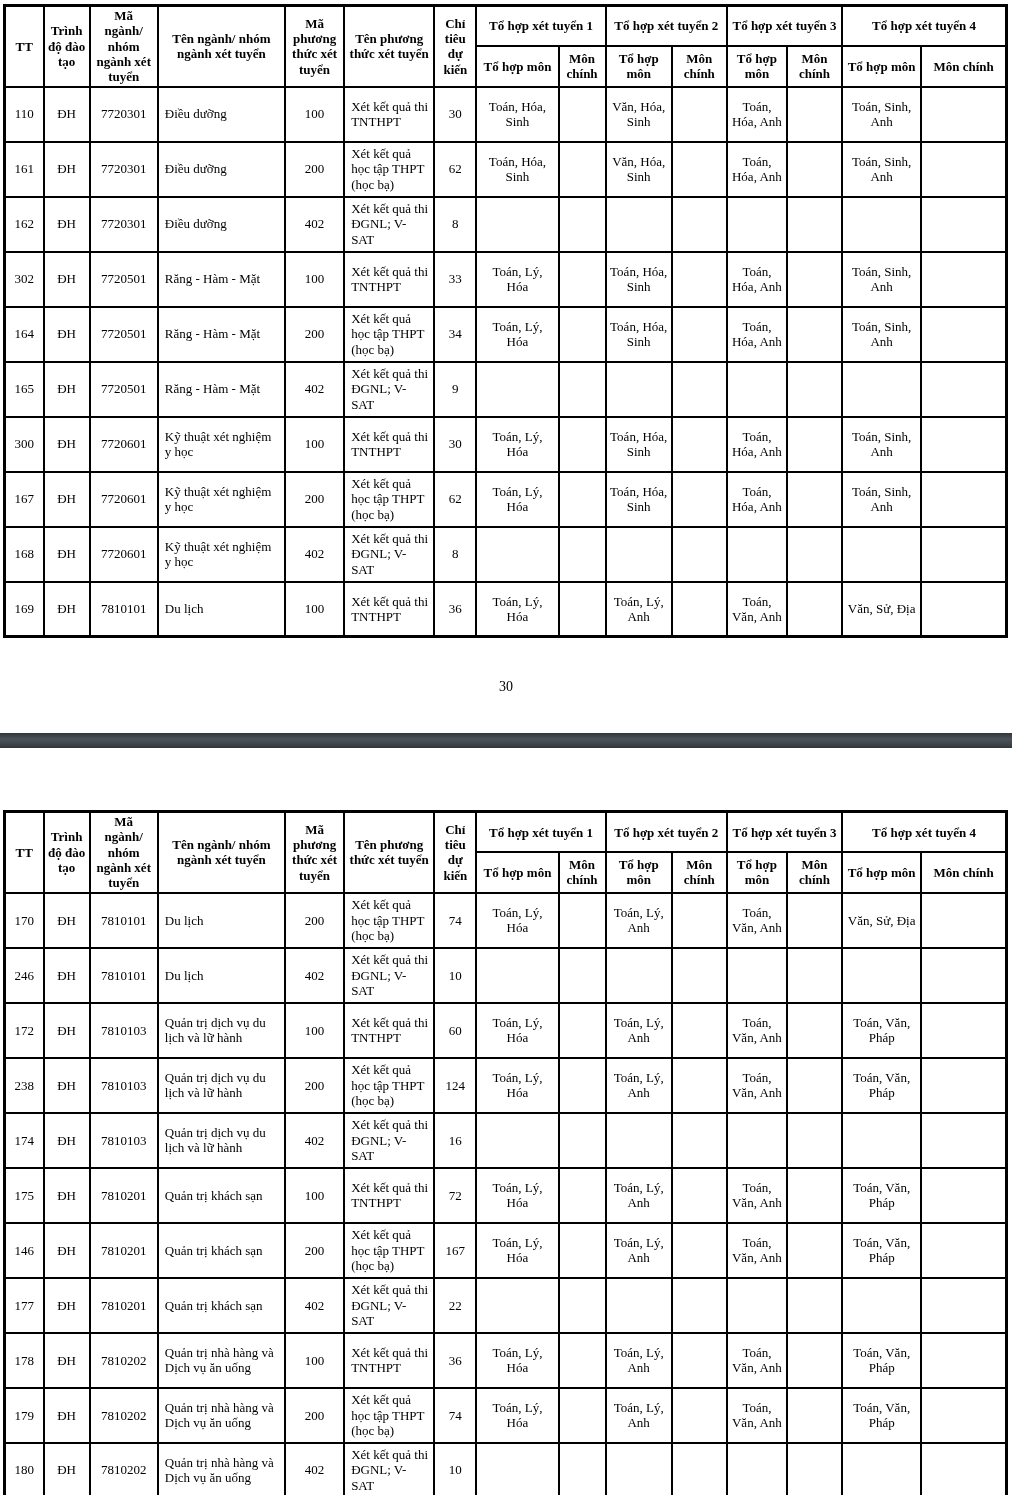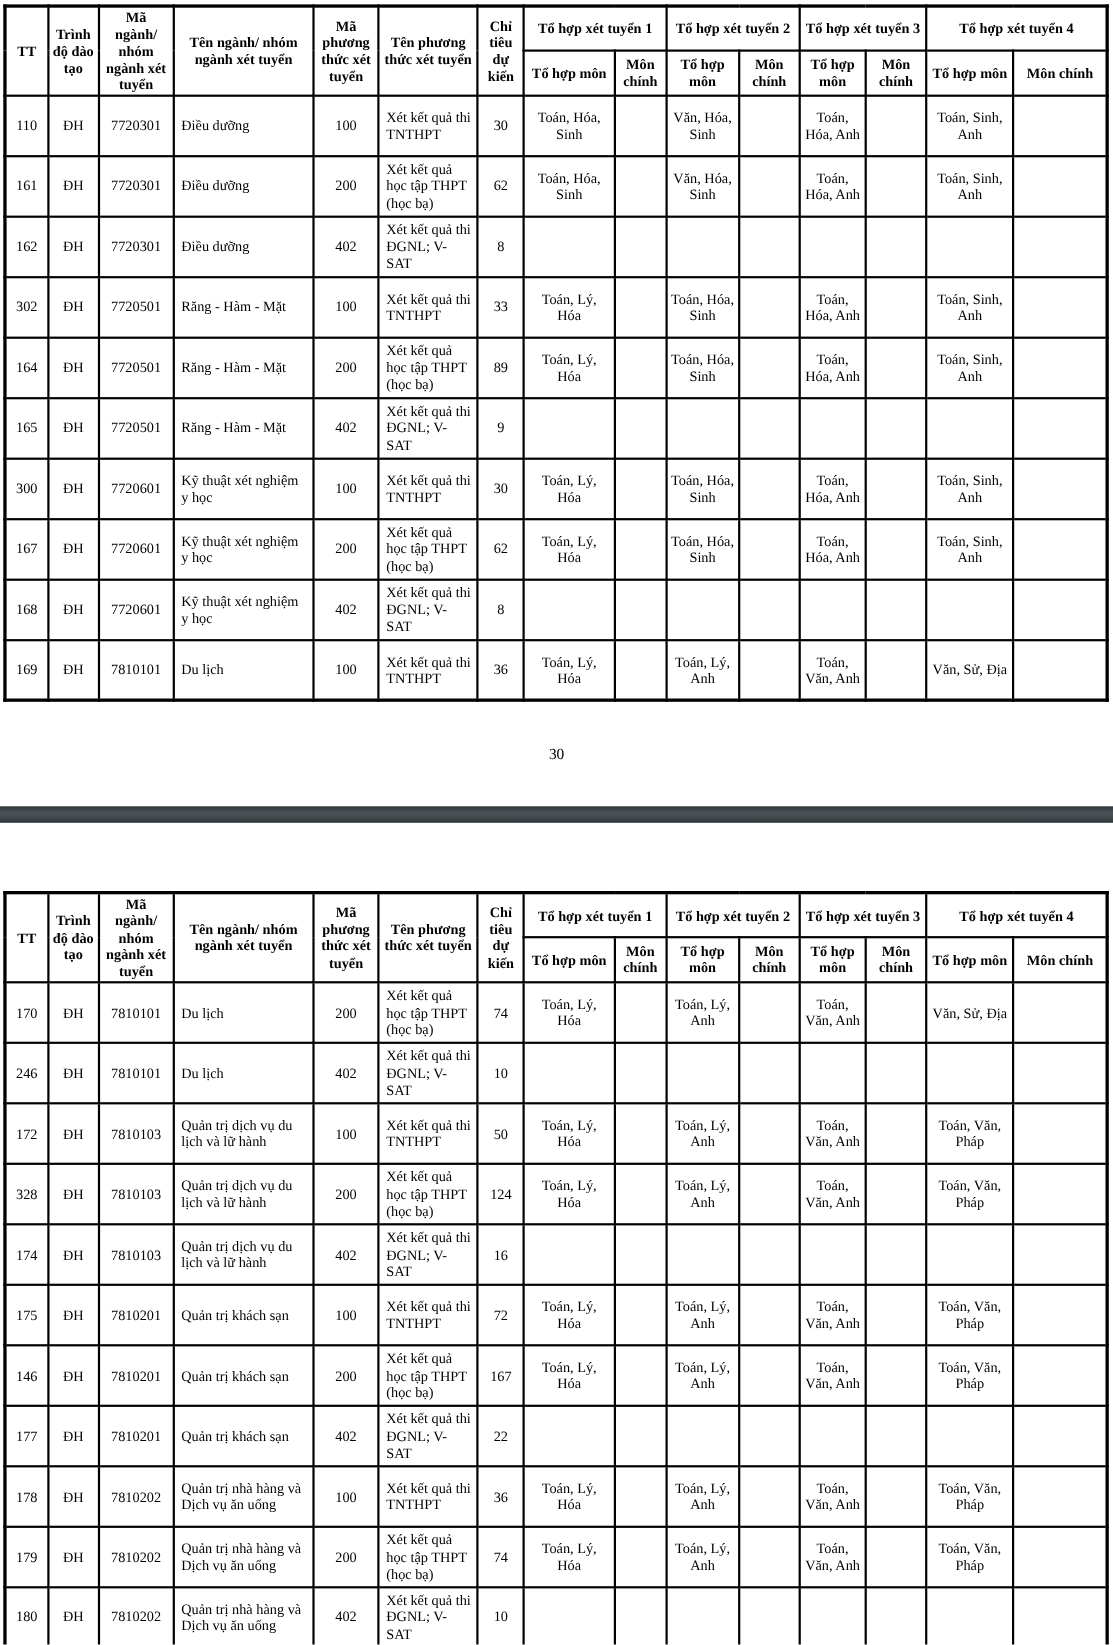--- a/index.html
+++ b/index.html
@@ -154,21 +154,21 @@
         <td class="col-c4">Toán, Sinh, Anh</td>
         <td class="col-m4"></td>
       </tr>
       <tr>
         <td class="col-tt">164</td>
         <td class="col-level">ĐH</td>
         <td class="col-major_code">7720501</td>
         <td class="col-major_name">Răng - Hàm - Mặt</td>
         <td class="col-method_code">200</td>
         <td class="col-method_name">Xét kết quả học tập THPT (học bạ)</td>
-        <td class="col-quota">89</td>
+        <td class="col-quota">34</td>
         <td class="col-c1">Toán, Lý, Hóa</td>
         <td class="col-m1"></td>
         <td class="col-c2">Toán, Hóa, Sinh</td>
         <td class="col-m2"></td>
         <td class="col-c3">Toán, Hóa, Anh</td>
         <td class="col-m3"></td>
         <td class="col-c4">Toán, Sinh, Anh</td>
         <td class="col-m4"></td>
       </tr>
       <tr>
@@ -341,32 +341,32 @@
         <td class="col-c4"></td>
         <td class="col-m4"></td>
       </tr>
       <tr>
         <td class="col-tt">172</td>
         <td class="col-level">ĐH</td>
         <td class="col-major_code">7810103</td>
         <td class="col-major_name">Quản trị dịch vụ du lịch và lữ hành</td>
         <td class="col-method_code">100</td>
         <td class="col-method_name">Xét kết quả thi TNTHPT</td>
-        <td class="col-quota">50</td>
+        <td class="col-quota">60</td>
         <td class="col-c1">Toán, Lý, Hóa</td>
         <td class="col-m1"></td>
         <td class="col-c2">Toán, Lý, Anh</td>
         <td class="col-m2"></td>
         <td class="col-c3">Toán, Văn, Anh</td>
         <td class="col-m3"></td>
         <td class="col-c4">Toán, Văn, Pháp</td>
         <td class="col-m4"></td>
       </tr>
       <tr>
-        <td class="col-tt">328</td>
+        <td class="col-tt">238</td>
         <td class="col-level">ĐH</td>
         <td class="col-major_code">7810103</td>
         <td class="col-major_name">Quản trị dịch vụ du lịch và lữ hành</td>
         <td class="col-method_code">200</td>
         <td class="col-method_name">Xét kết quả học tập THPT (học bạ)</td>
         <td class="col-quota">124</td>
         <td class="col-c1">Toán, Lý, Hóa</td>
         <td class="col-m1"></td>
         <td class="col-c2">Toán, Lý, Anh</td>
         <td class="col-m2"></td>

